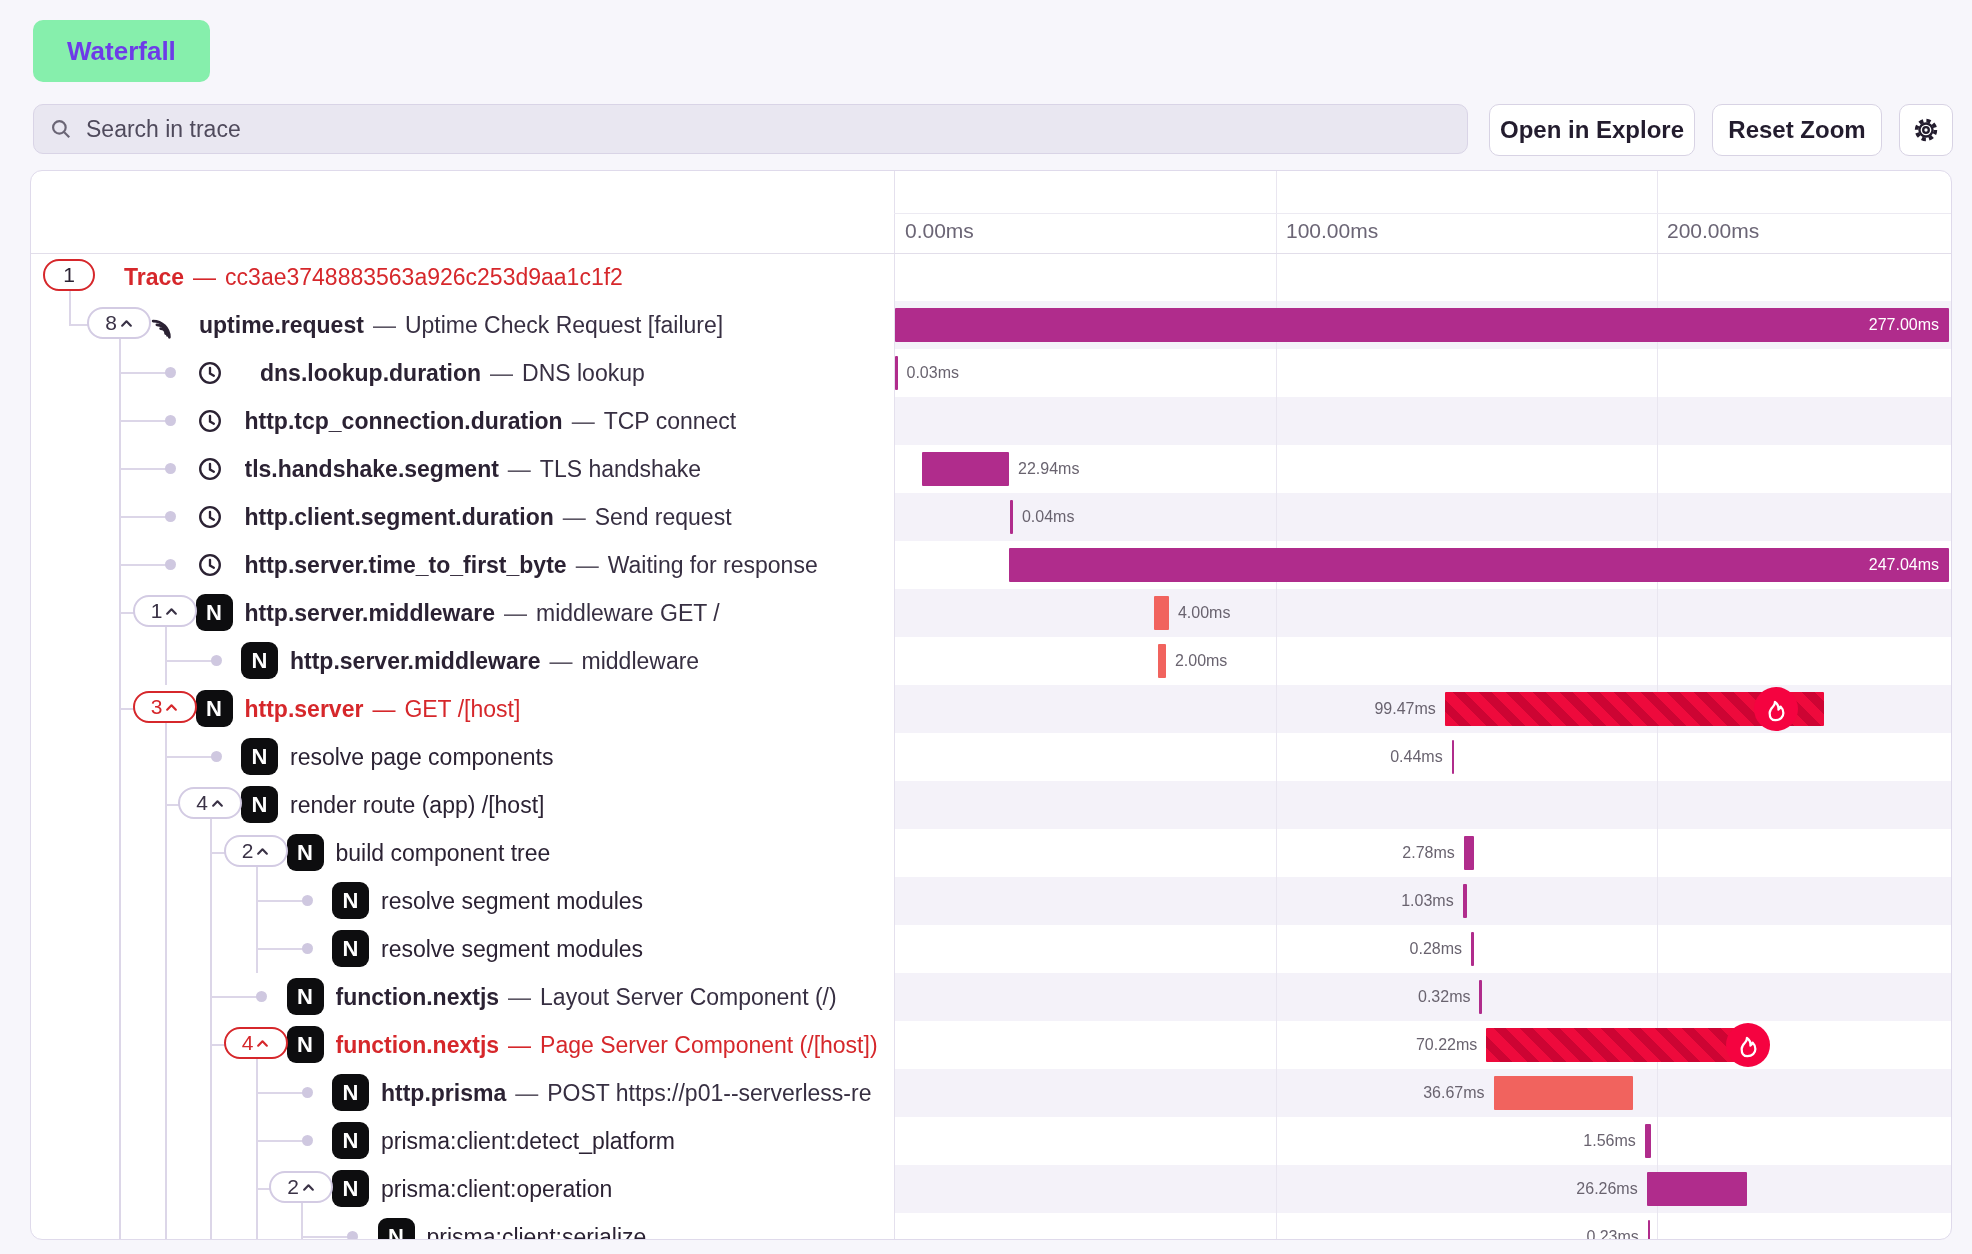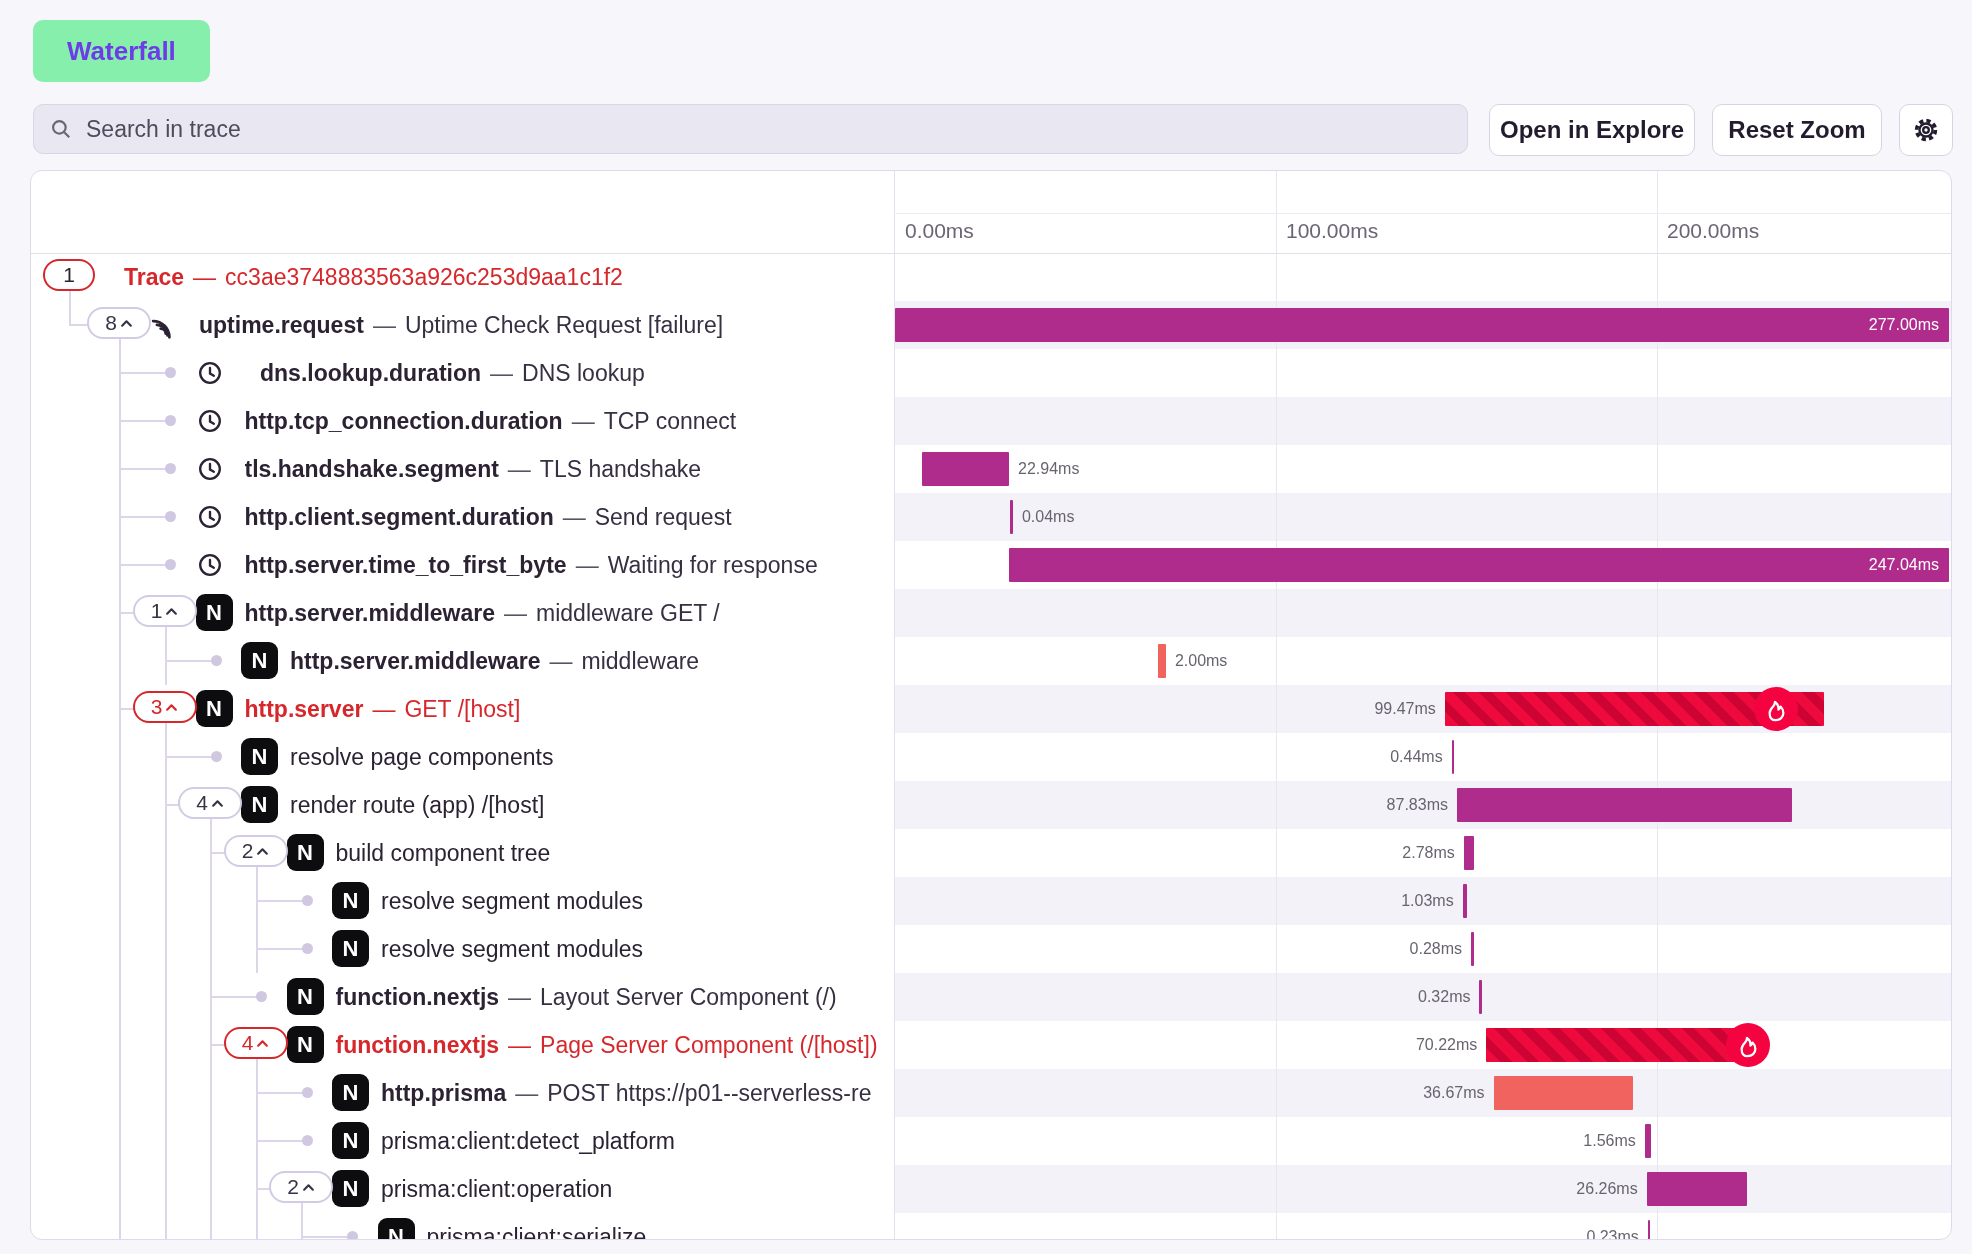--- a/index.html
+++ b/index.html
@@ -440,37 +440,45 @@
       <div class="gridline" style="left: 762px;"></div>
       <div class="tick-label" style="left: 772px;">200.00ms</div>
       <div class="rowbg" style="top: 82px;"></div>
       <div class="trow" style="top: 82px;"></div>
       <div class="rowbg alt" style="top: 130px;"></div>
       <div class="trow" style="top: 130px;">
         <div class="bar" style="left: 0px; width: 1054px; background: rgb(176, 44, 140);"></div>
         <div class="bar-label inside" style="left: 884px; width: 160px; z-index: 4;">277.00ms</div>
       </div>
       <div class="rowbg" style="top: 178px;"></div>
+      <div class="trow" style="top: 178px;">
+        <div class="bar" style="left: 0px; width: 2.5px; background: rgb(176, 44, 140);"></div>
+        <div class="bar-label" style="left: 11.5px;">0.03ms</div>
+      </div>
       <div class="rowbg alt" style="top: 226px;"></div>
       <div class="rowbg" style="top: 274px;"></div>
       <div class="trow" style="top: 274px;">
         <div class="bar" style="left: 26.67px; width: 87.4014px; background: rgb(176, 44, 140);"></div>
         <div class="bar-label" style="left: 123.071px;">22.94ms</div>
       </div>
       <div class="rowbg alt" style="top: 322px;"></div>
       <div class="trow" style="top: 322px;">
         <div class="bar" style="left: 115.443px; width: 2.5px; background: rgb(176, 44, 140);"></div>
         <div class="bar-label" style="left: 126.943px;">0.04ms</div>
       </div>
       <div class="rowbg" style="top: 370px;"></div>
       <div class="trow" style="top: 370px;">
         <div class="bar" style="left: 113.919px; width: 940.081px; background: rgb(176, 44, 140);"></div>
         <div class="bar-label inside" style="left: 884px; width: 160px; z-index: 4;">247.04ms</div>
       </div>
       <div class="rowbg alt" style="top: 418px;"></div>
+      <div class="trow" style="top: 418px;">
+        <div class="bar" style="left: 258.699px; width: 15.24px; background: rgb(241, 99, 94);"></div>
+        <div class="bar-label" style="left: 282.939px;">4.00ms</div>
+      </div>
       <div class="rowbg" style="top: 466px;"></div>
       <div class="trow" style="top: 466px;">
         <div class="bar" style="left: 263.271px; width: 7.62px; background: rgb(241, 99, 94);"></div>
         <div class="bar-label" style="left: 279.891px;">2.00ms</div>
       </div>
       <div class="rowbg alt" style="top: 514px;"></div>
       <div class="trow" style="top: 514px;">
         <div class="bar striped" style="left: 549.783px; width: 378.981px;"></div>
         <div class="bar-label leftside" style="left: 380.783px; width: 160px;">99.47ms</div>
         <div class="fire" style="left: 858.764px;">
@@ -478,24 +486,20 @@
             <path d="M12 21.5c4.1 0 7-2.7 7-6.5 0-2.3-1.1-4.2-2.5-5.6-.3 1.2-.9 2.1-1.9 2.7.2-2.1-.7-5.2-3.1-6.8.1 2-.8 3.1-1.8 4.2C8.3 11 6.8 12.6 6.8 15c0 3.8 1.1 6.5 5.2 6.5z"></path>
           </svg>
         </div>
       </div>
       <div class="rowbg" style="top: 562px;"></div>
       <div class="trow" style="top: 562px;">
         <div class="bar" style="left: 556.641px; width: 2.5px; background: rgb(176, 44, 140);"></div>
         <div class="bar-label leftside" style="left: 387.641px; width: 160px;">0.44ms</div>
       </div>
       <div class="rowbg alt" style="top: 610px;"></div>
-      <div class="trow" style="top: 610px;">
-        <div class="bar" style="left: 561.975px; width: 334.632px; background: rgb(176, 44, 140);"></div>
-        <div class="bar-label leftside" style="left: 392.975px; width: 160px;">87.83ms</div>
-      </div>
       <div class="rowbg" style="top: 658px;"></div>
       <div class="trow" style="top: 658px;">
         <div class="bar" style="left: 568.833px; width: 10.5918px; background: rgb(176, 44, 140);"></div>
         <div class="bar-label leftside" style="left: 399.833px; width: 160px;">2.78ms</div>
       </div>
       <div class="rowbg alt" style="top: 706px;"></div>
       <div class="trow" style="top: 706px;">
         <div class="bar" style="left: 567.69px; width: 3.9243px; background: rgb(176, 44, 140);"></div>
         <div class="bar-label leftside" style="left: 398.69px; width: 160px;">1.03ms</div>
       </div>

